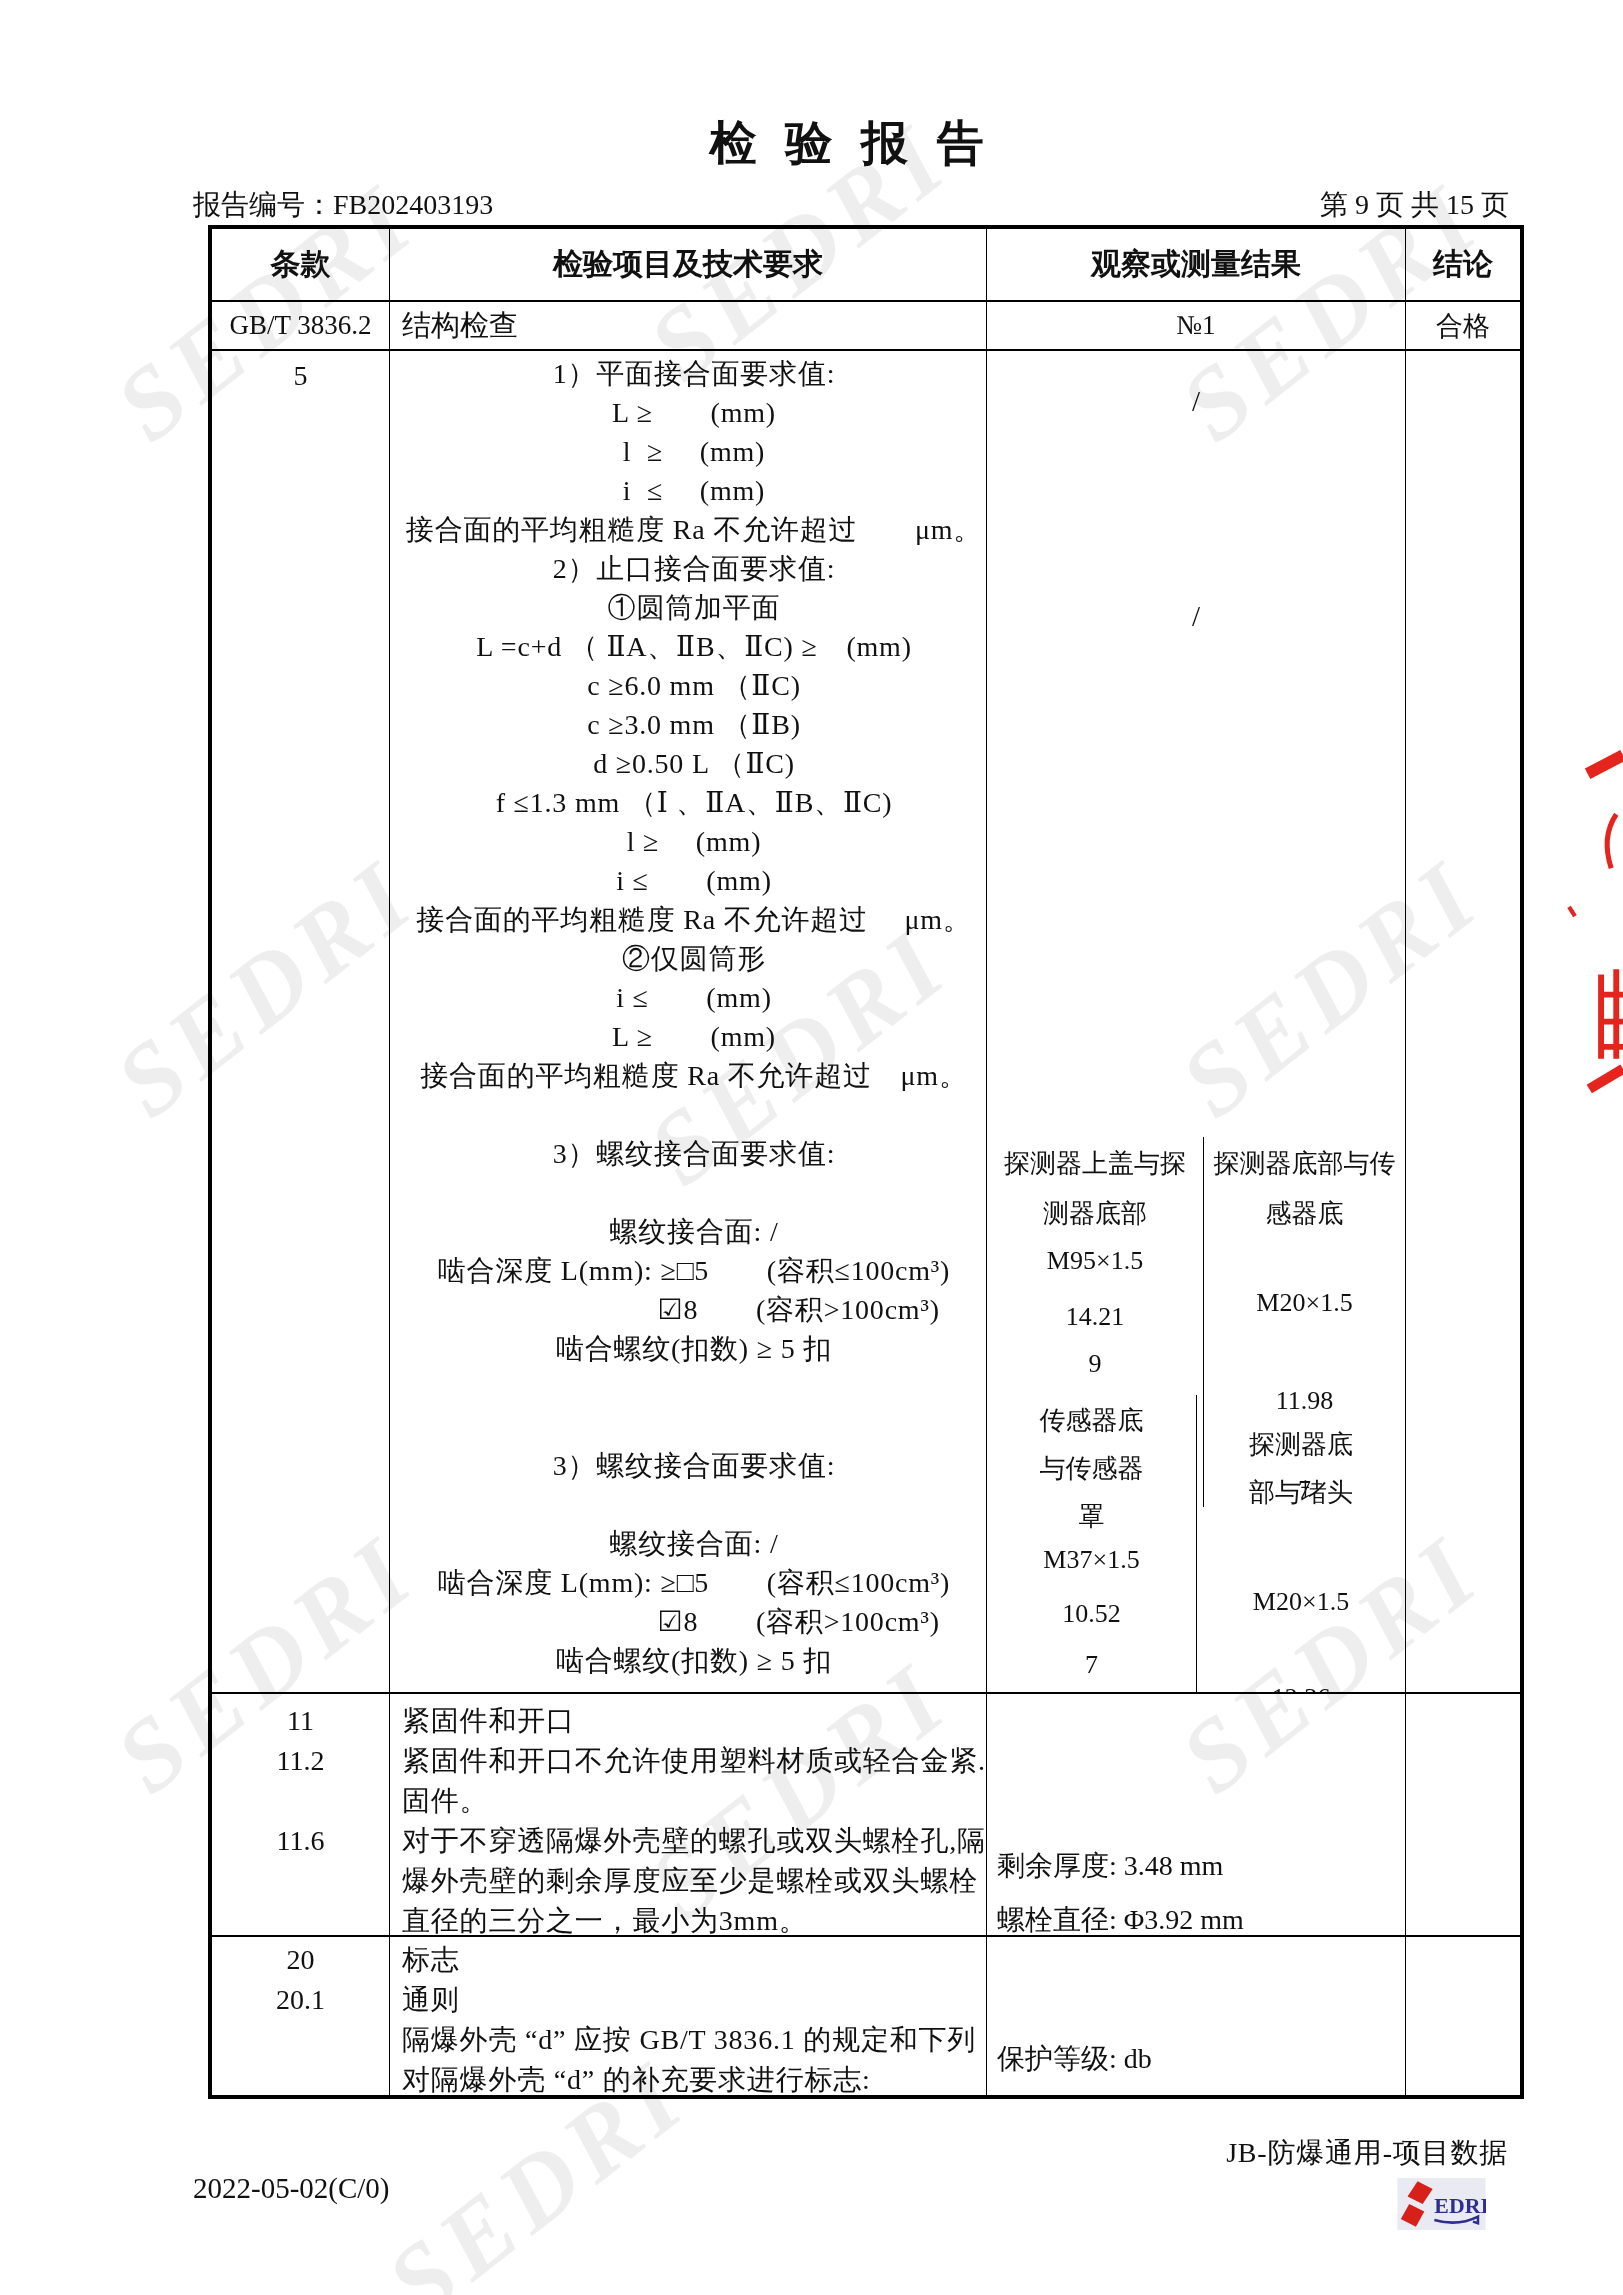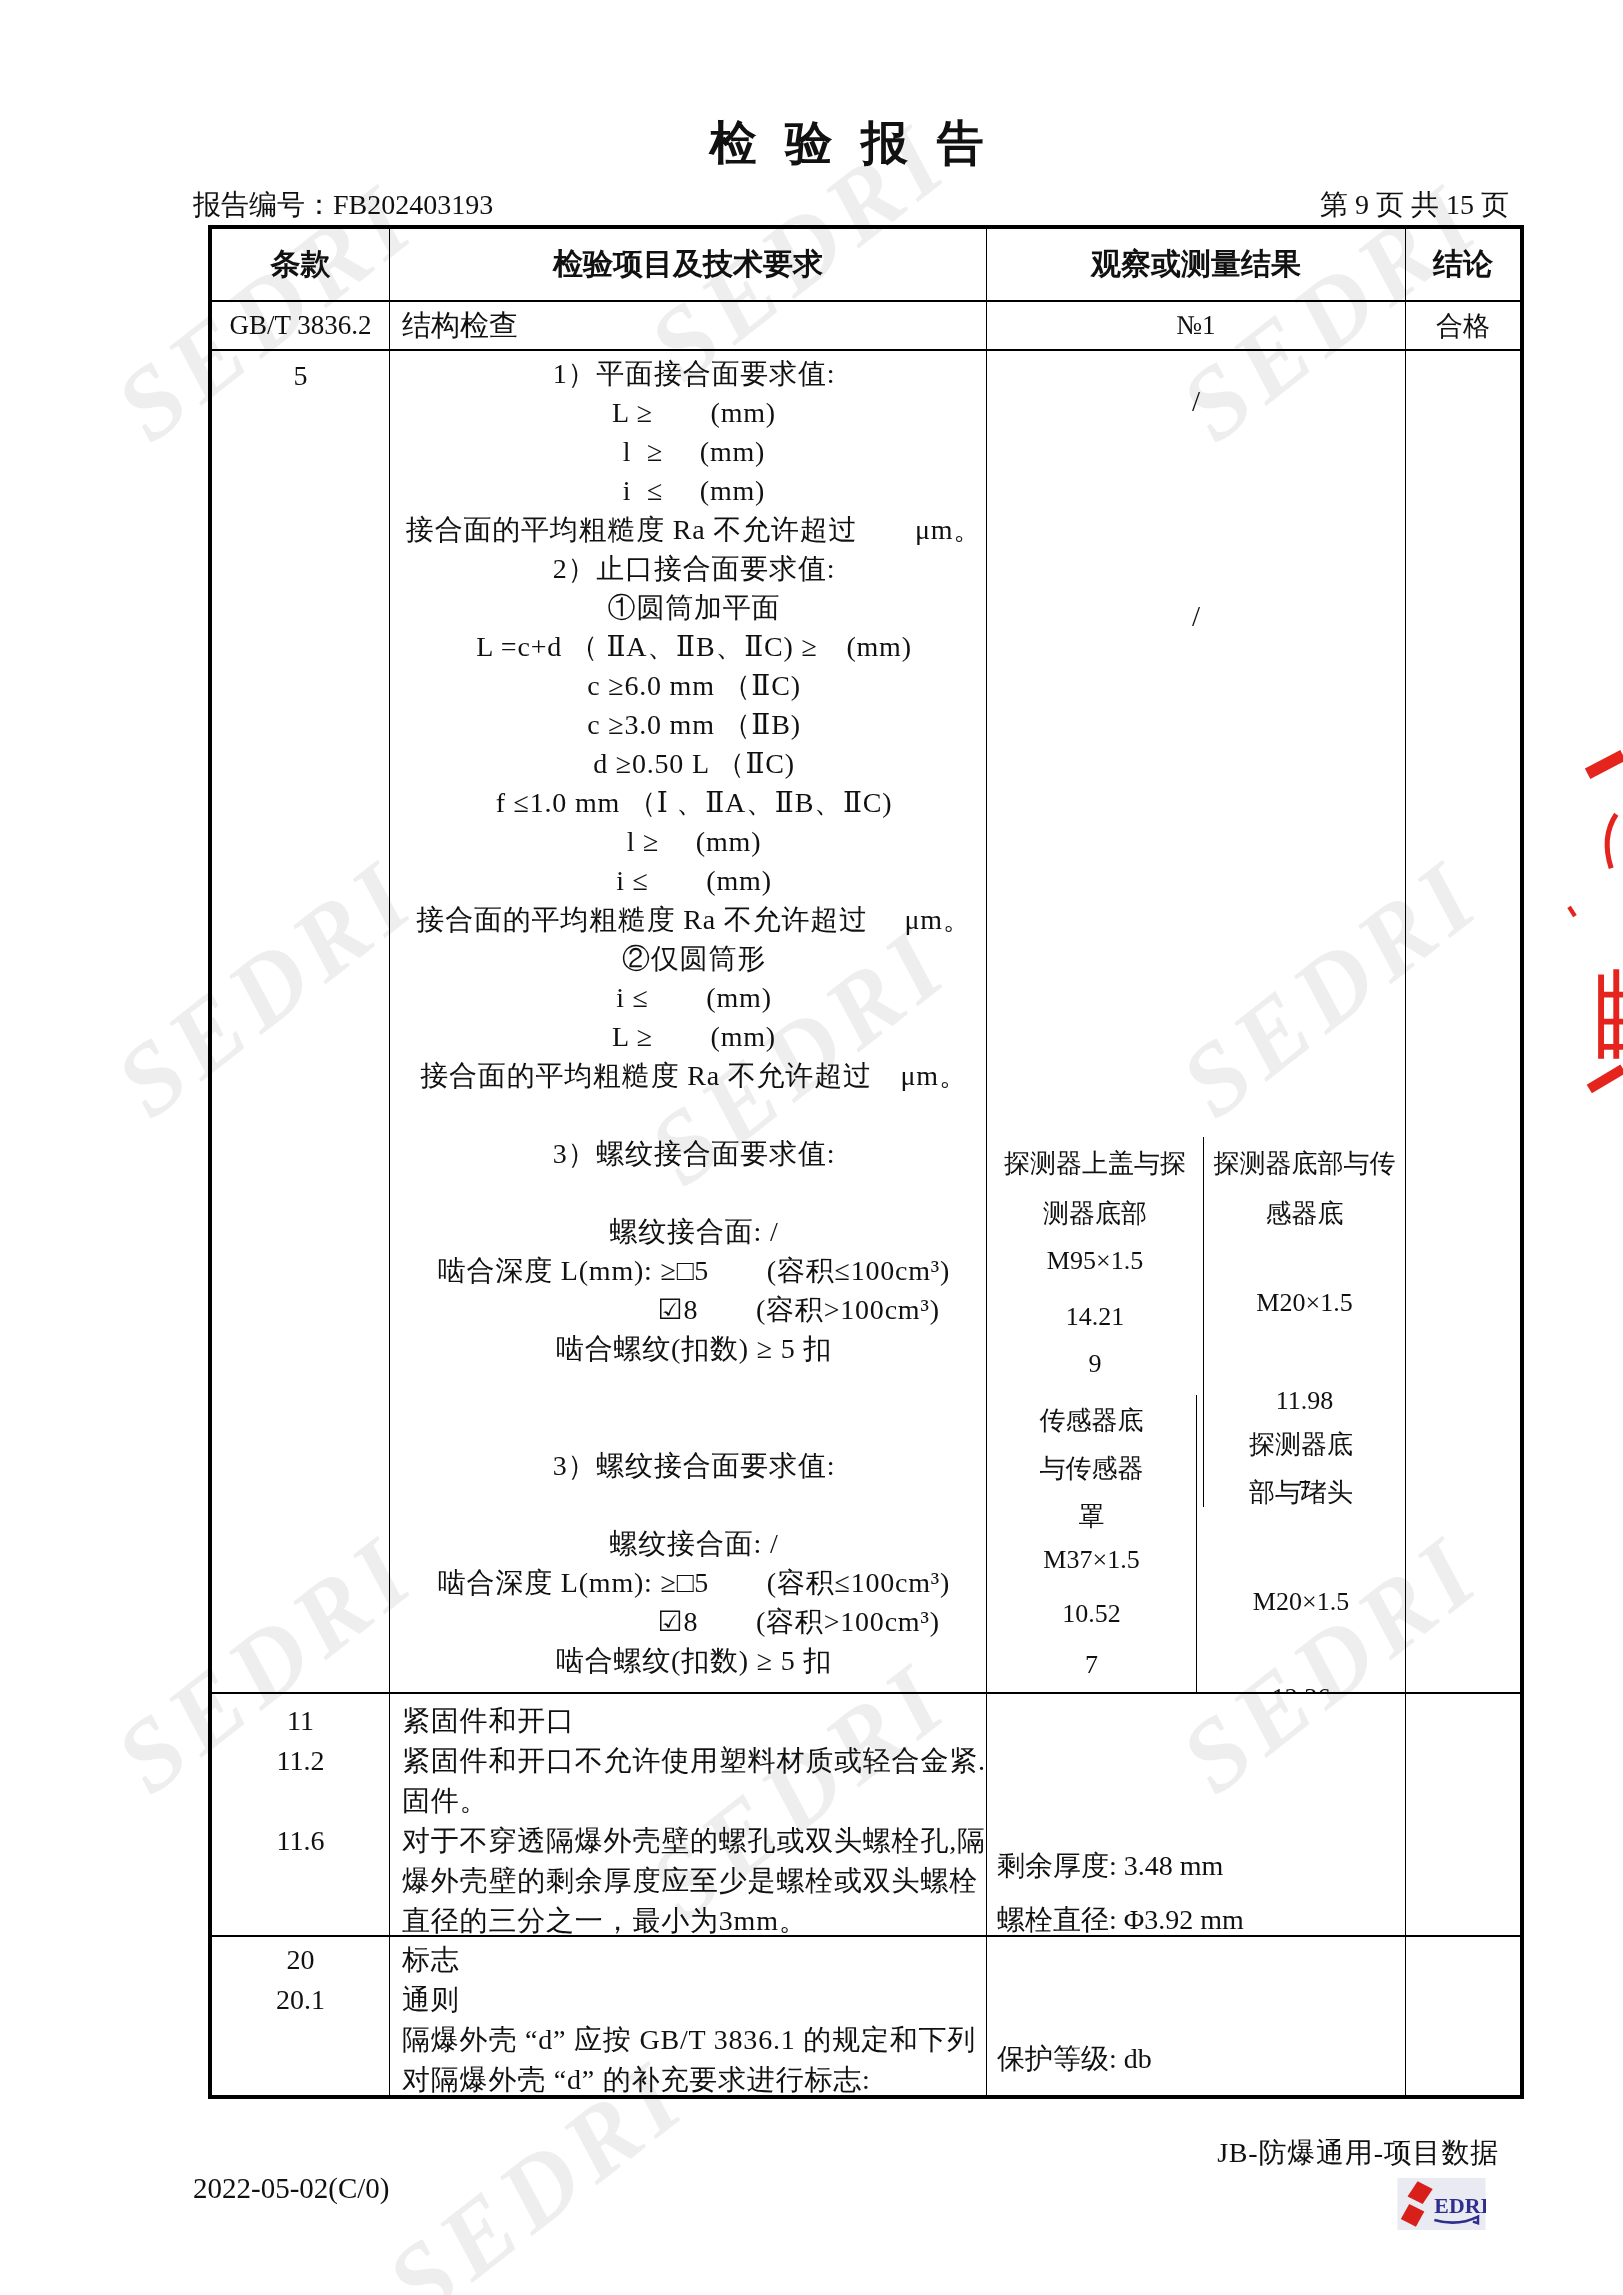--- a/index.html
+++ b/index.html
@@ -68,21 +68,21 @@
   .st-upper .st-name{height:100px;line-height:50px;display:flex;flex-direction:column;justify-content:flex-start;}
   .st-lower .st-name{height:145px;line-height:48px;display:flex;flex-direction:column;justify-content:center;}
   .st-spec{height:34px;line-height:34px;margin-top:5px;}
   .st-lower .st-spec{margin-top:1.7px;}
   .st-depth{height:34px;line-height:34px;margin-top:22px;}
   .st-lower .st-depth{margin-top:20px;}
   .st-threads{height:34px;line-height:34px;margin-top:13.5px;}
   .st-lower .st-threads{margin-top:17px;}
   
   .footer-note{
-    position:absolute;right:124px;top:2136px;
+    position:absolute;right:115px;top:2136px;
     font-size:28px;line-height:34px;letter-spacing:0.8px;
   }
   .rev-date{
     position:absolute;left:193px;top:2170px;
     font-size:29px;line-height:36px;
   }
   .logo{position:absolute;left:1397px;top:2178px;width:89px;height:52px;}
   .red-marks{position:absolute;right:0;top:748px;width:59px;height:355px;}
 </style>
 </head>
@@ -128,21 +128,21 @@
         <div class="line">L ≥　　(mm)</div>
         <div class="line">l  ≥　 (mm)</div>
         <div class="line">i  ≤　 (mm)</div>
         <div class="line">接合面的平均粗糙度 Ra 不允许超过　　μm。</div>
         <div class="line">2）止口接合面要求值:</div>
         <div class="line">①圆筒加平面</div>
         <div class="line">L =c+d （ ⅡA、ⅡB、ⅡC) ≥　(mm)</div>
         <div class="line">c ≥6.0 mm （ⅡC)</div>
         <div class="line">c ≥3.0 mm （ⅡB)</div>
         <div class="line">d ≥0.50 L （ⅡC)</div>
-        <div class="line">f ≤1.0 mm （Ⅰ 、ⅡA、ⅡB、ⅡC)</div>
+        <div class="line">f ≤1.3 mm （Ⅰ 、ⅡA、ⅡB、ⅡC)</div>
         <div class="line">l ≥　 (mm)</div>
         <div class="line">i ≤　　(mm)</div>
         <div class="line">接合面的平均粗糙度 Ra 不允许超过　 μm。</div>
         <div class="line">②仅圆筒形</div>
         <div class="line">i ≤　　(mm)</div>
         <div class="line">L ≥　　(mm)</div>
         <div class="line">接合面的平均粗糙度 Ra 不允许超过　μm。</div>
         <div class="line">&nbsp;</div>
         <div class="line">3）螺纹接合面要求值:</div>
         <div class="line">&nbsp;</div>

